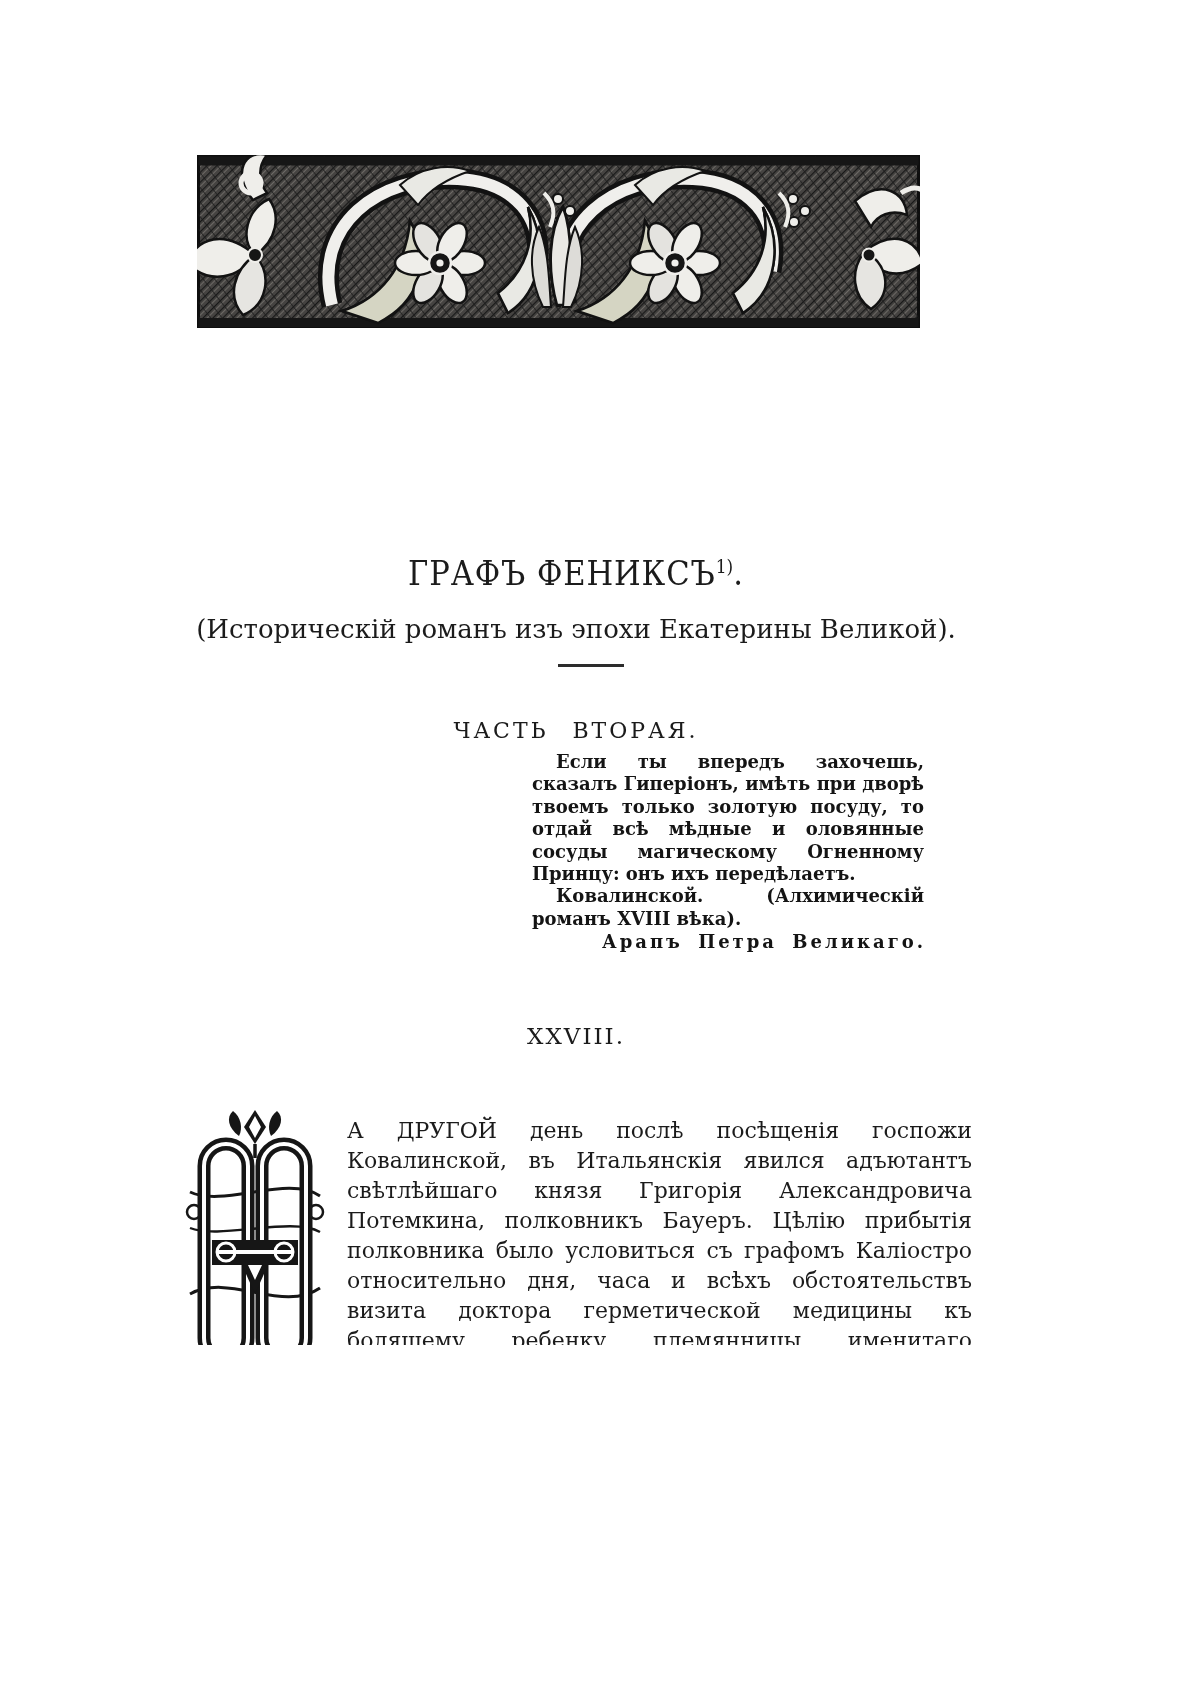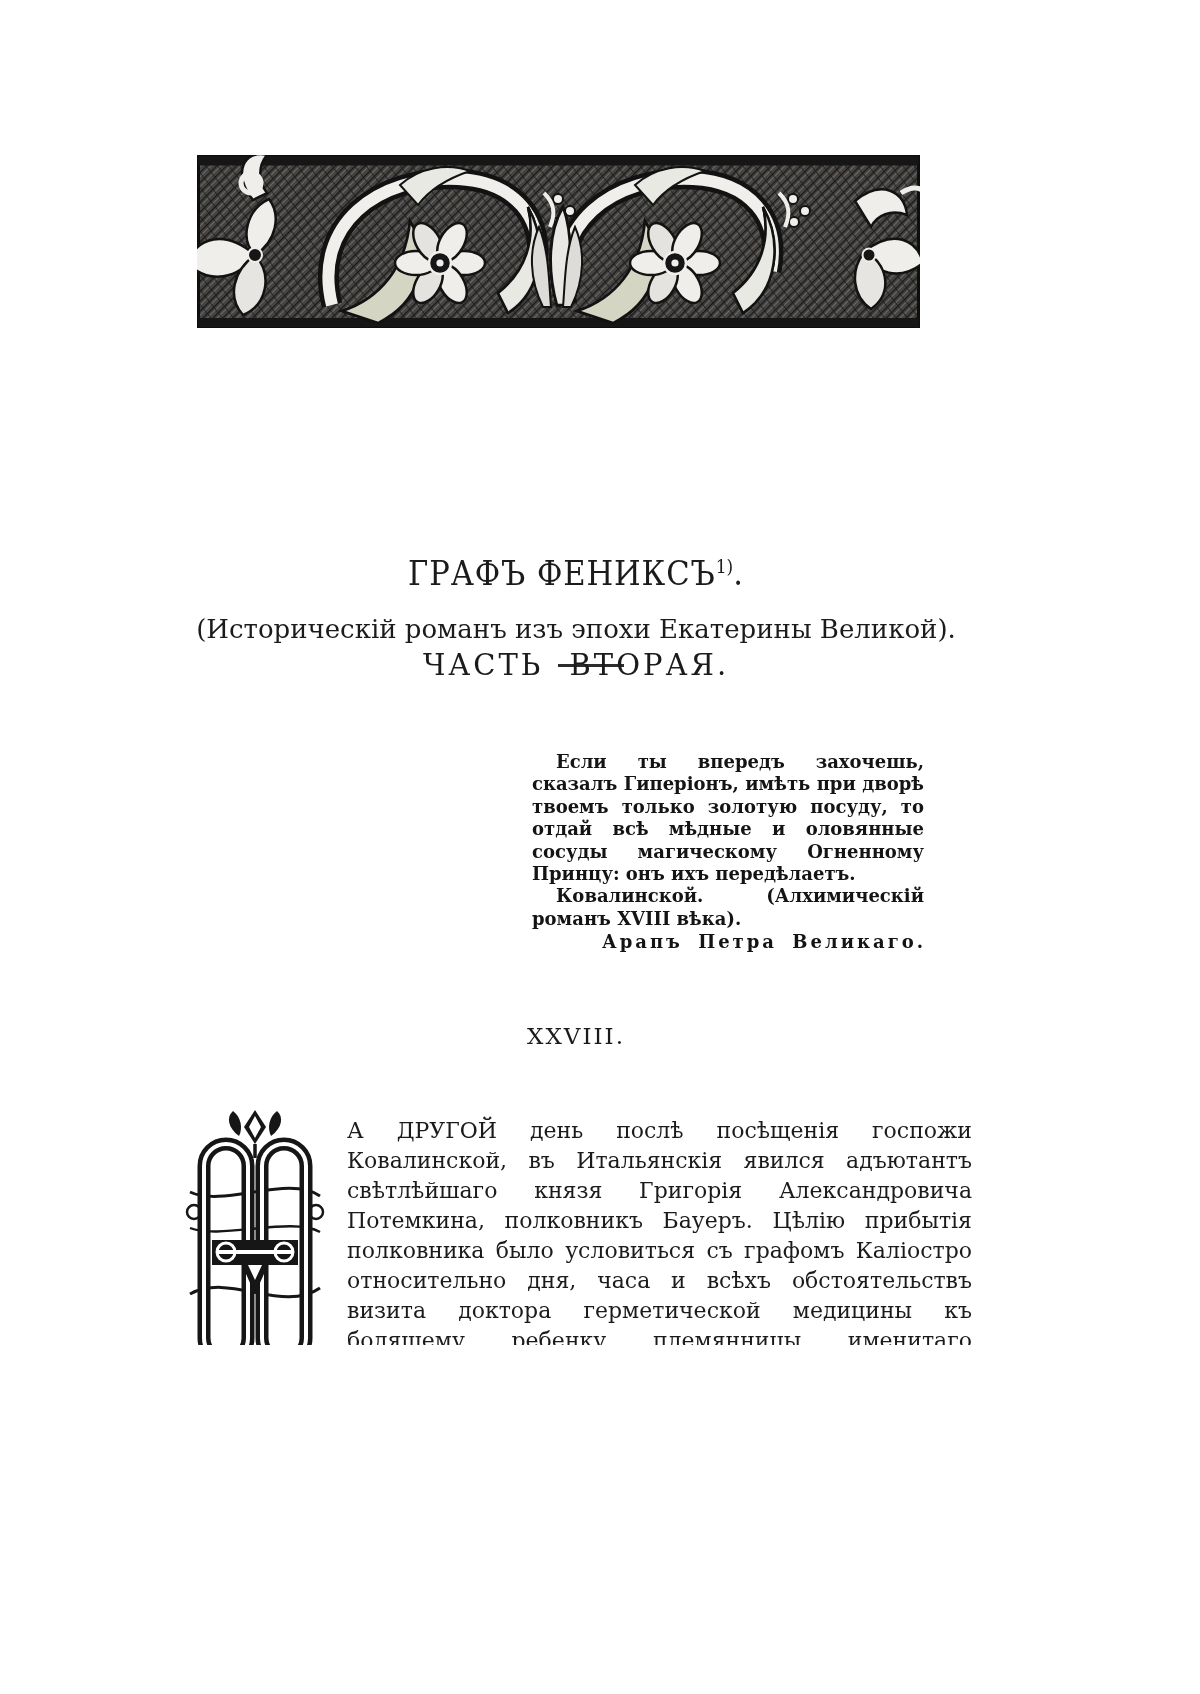--- a/index.html
+++ b/index.html
@@ -17,21 +17,21 @@
   .ornament-band {
     position:absolute; left:197px; top:155px;
     width:723px; height:173px;
   }
   
   .col { position:absolute; left:180px; width:792px; text-align:center; }
   .title-line { top:553px; font-size:34px; letter-spacing:1px; transform:scaleX(0.90); white-space:nowrap; }
   .title-line sup { font-size:19px; letter-spacing:0; }
   .subtitle-line { top:614px; font-size:26px; white-space:nowrap; }
   .divider { position:absolute; left:558px; top:664px; width:66px; height:3px; background:#2c2c2c; }
-  .part-line { top:648px; font-size:29px; letter-spacing:3px; word-spacing:14px; white-space:nowrap; }
+  .part-line { top:718px; font-size:22px; letter-spacing:3px; word-spacing:14px; white-space:nowrap; }
   
   .epigraph {
     position:absolute; left:532px; top:751px; width:392px;
     font-size:18px; line-height:22.4px; font-weight:bold;
     text-align:justify; color:#141414;
   }
   .epigraph p { text-indent:24px; }
   .epigraph .attribution {
     text-indent:0; text-align:left;
     padding-left:70px; letter-spacing:3px; word-spacing:6px;

